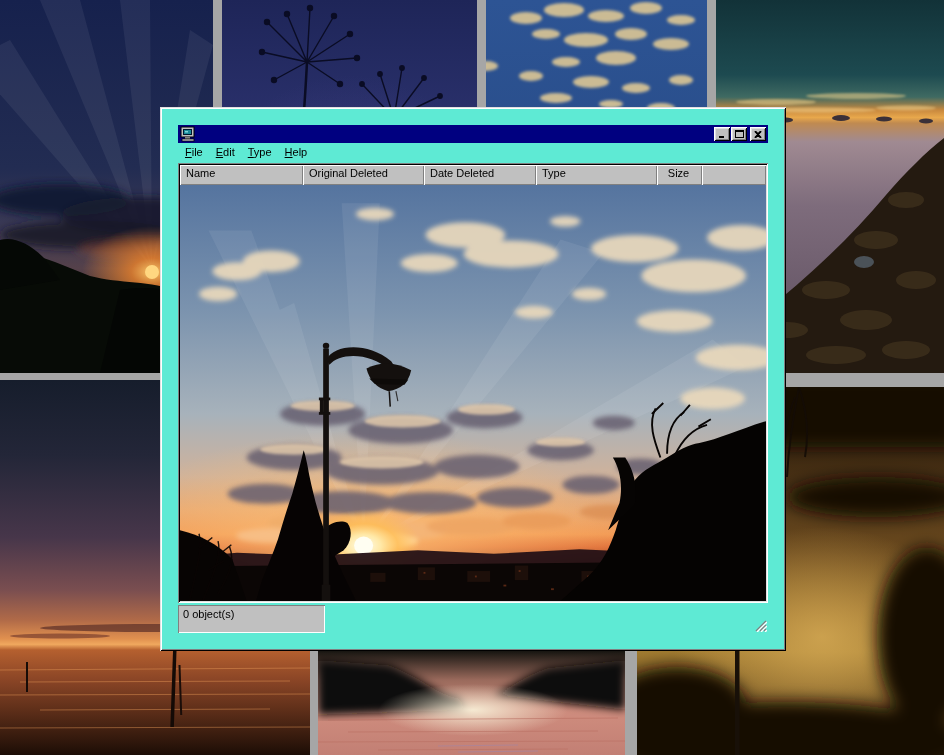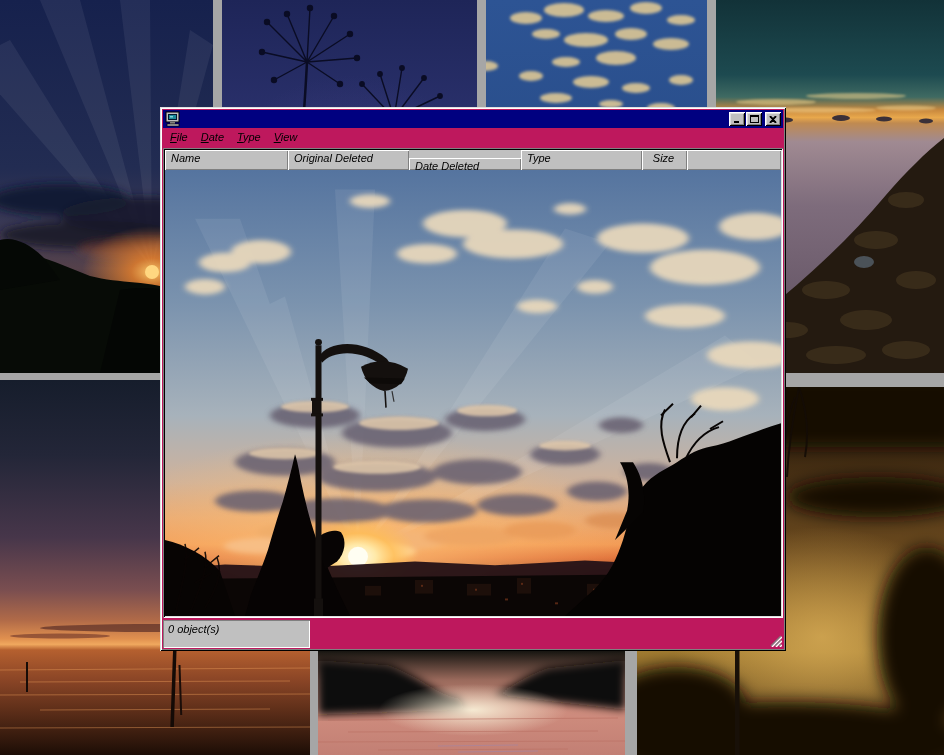--- a/index.html
+++ b/index.html
@@ -14,24 +14,24 @@
   .t2 { left:222px;top:0;  width:255px; height:373px; }
   .t3 { left:486px;top:0;  width:221px; height:373px; }
   .t4 { left:716px;top:0;  width:228px; height:373px; }
   .t5 { left:0;   top:380px; width:310px; height:375px; }
   .t6 { left:318px;top:380px; width:307px; height:375px; }
   .t7 { left:637px;top:387px; width:307px; height:368px; }
 
   
   .win {
     position:absolute; left:160px; top:107px; width:626px; height:544px;
-    background:#be185d; padding:3px;
+    background:#5eead4; padding:18px;
     box-shadow: inset 1px 1px 0 #dfdfdf, inset -1px -1px 0 #000,
                 inset 2px 2px 0 #ffffff, inset -2px -2px 0 #808080;
-    display:flex; flex-direction:column;font-style:italic;
+    display:flex; flex-direction:column;
   }
   .titlebar {
     height:18px; background:#000080; display:flex; align-items:center;
     padding:1px 2px; flex:0 0 auto;
   }
   .titlebar .sysicon { width:16px; height:16px; margin-right:3px; flex:0 0 auto; }
   .title-text { color:#fff; font-size:11px; font-weight:bold; flex:1 1 auto;
                 white-space:nowrap; overflow:hidden; }
   .caption-btns { display:flex; align-items:center; gap:0; flex:0 0 auto; }
   .cbtn {
@@ -52,21 +52,21 @@
     box-shadow: inset 1px 1px 0 #808080, inset -1px -1px 0 #ffffff,
                 inset 2px 2px 0 #000000, inset -2px -2px 0 #dfdfdf;
     padding:2px; display:flex; flex-direction:column; overflow:hidden;
   }
   .header-row { height:20px; display:flex; flex:0 0 auto; background:#c0c0c0; }
   .hcell {
     background:#c0c0c0; font-size:11px; color:#000; line-height:16px;
     padding:0 0 0 6px; white-space:nowrap; overflow:hidden;
     box-shadow: inset 1px 1px 0 #ffffff, inset -1px -1px 0 #808080;
   }
-  .hc-name { width:123px; } .hc-loc { width:121px; } .hc-date { width:112px;margin-top:8px; }
+  .hc-name { width:123px; } .hc-loc { width:121px; } .hc-date { width:112px; }
   .hc-type { width:121px; } .hc-size { width:45px; text-align:center; padding-right:8px; }
   .hc-stub { flex:1 1 auto; }
 
   .photo-area { flex:1 1 auto; position:relative; background:#000; overflow:hidden; }
   .photo-area svg { display:block; width:100%; height:100%; }
 
   .statusbar { height:28px; margin-top:2px; display:flex; gap:2px; flex:0 0 auto; position:relative; }
   .spanel {
     background:#c0c0c0; font-size:11px; color:#000; line-height:18px; padding-left:5px;
     box-shadow: inset 1px 1px 0 #808080, inset -1px -1px 0 #ffffff;
@@ -396,23 +396,23 @@
         <svg width="8" height="7" viewBox="0 0 8 7">
             <path d="M1,0 L4,3 L7,0 M1,7 L4,4 L7,7" stroke="#000" stroke-width="1.6" fill="none"></path>
             <path d="M1,0.5 L7,6.5 M7,0.5 L1,6.5" stroke="#000" stroke-width="1.4"></path>
           </svg>
       </div>
     </div>
   </div>
 
   <div class="menubar">
     <span class="menu-item">File</span>
-    <span class="menu-item">Date</span>
+    <span class="menu-item">Edit</span>
     <span class="menu-item">Type</span>
-    <span class="menu-item">View</span>
+    <span class="menu-item">Help</span>
   </div>
 
   <div class="client">
     <div class="header-row">
       <div class="hcell hc-name">Name</div>
       <div class="hcell hc-loc">Original Deleted</div>
       <div class="hcell hc-date">Date Deleted</div>
       <div class="hcell hc-type">Type</div>
       <div class="hcell hc-size">Size</div>
       <div class="hcell hc-stub"></div>

